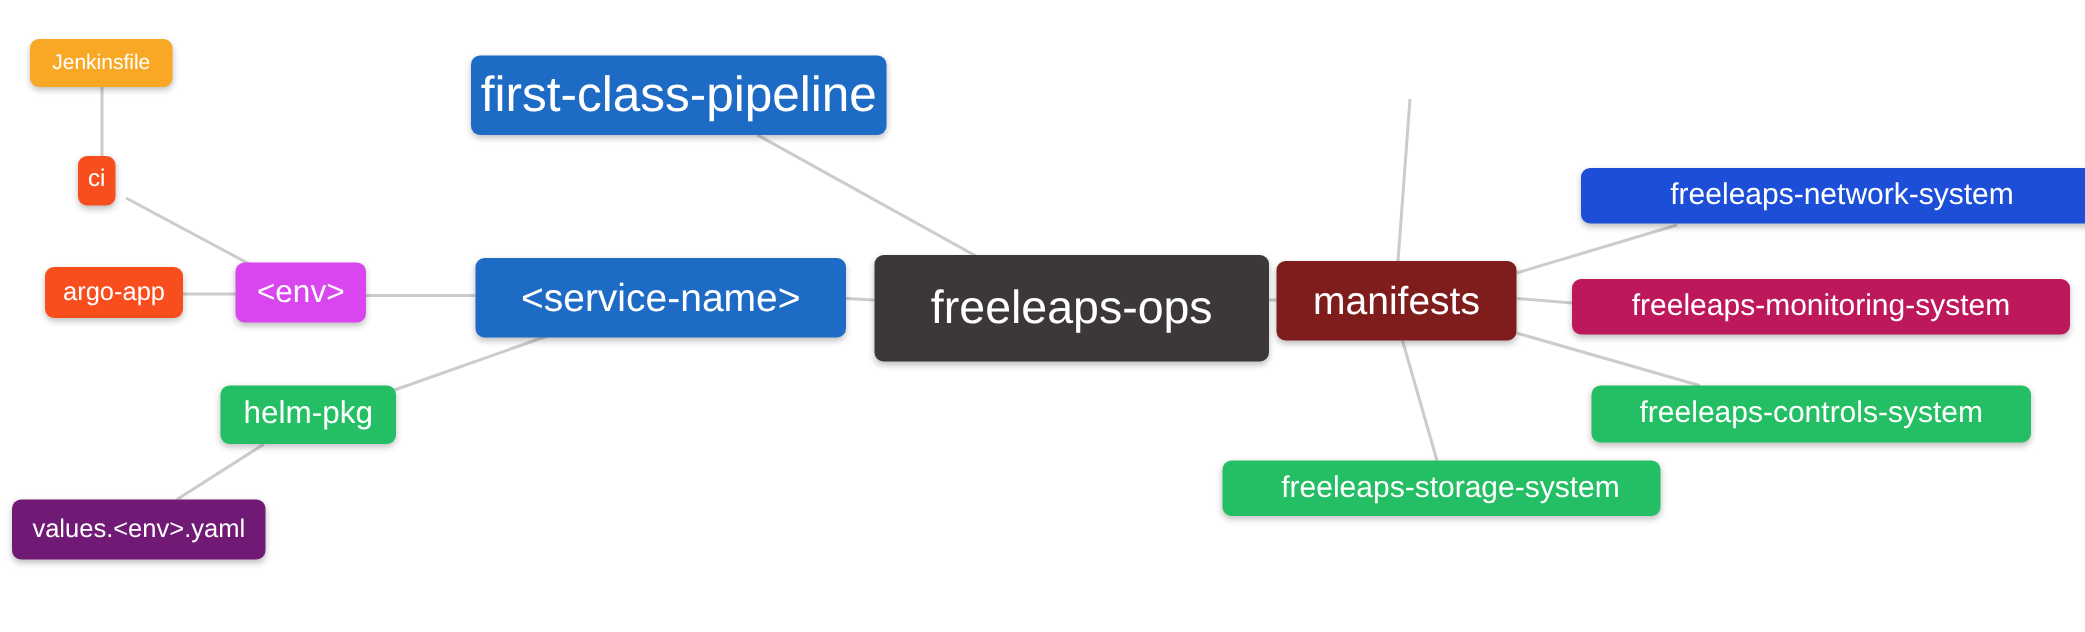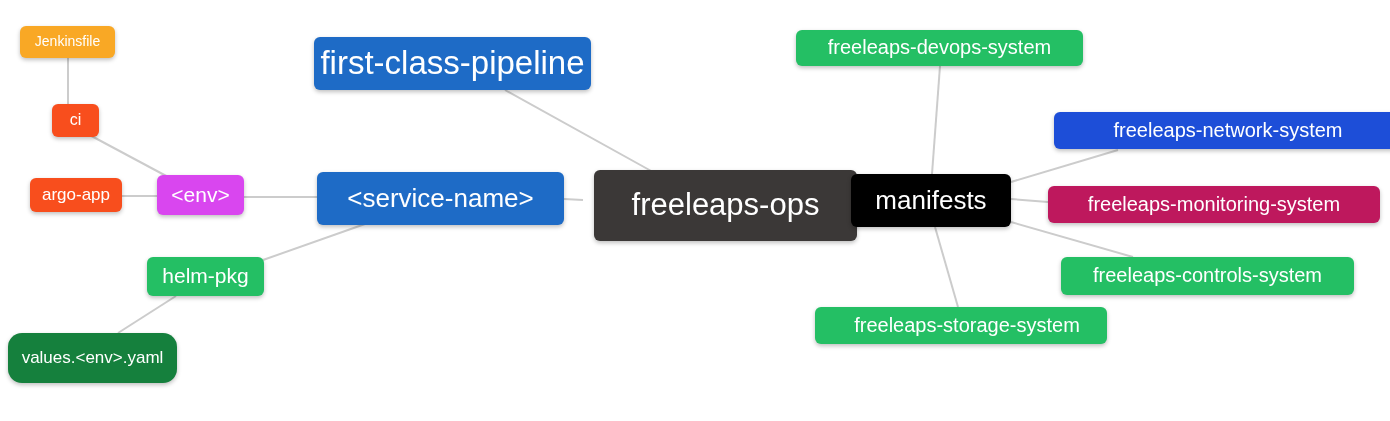--- a/index.html
+++ b/index.html
@@ -58,49 +58,46 @@
       <line x1="846" y1="200" x2="851" y2="200" stroke="#cccccc" stroke-width="2"></line>
       <line x1="932" y1="174" x2="940" y2="66" stroke="#cccccc" stroke-width="2"></line>
       <line x1="1011" y1="182" x2="1118" y2="150" stroke="#cccccc" stroke-width="2"></line>
       <line x1="1011" y1="199" x2="1048" y2="202" stroke="#cccccc" stroke-width="2"></line>
       <line x1="1011" y1="222" x2="1133" y2="257" stroke="#cccccc" stroke-width="2"></line>
       <line x1="935" y1="227" x2="958" y2="307" stroke="#cccccc" stroke-width="2"></line>
     </svg>
 <div class="node" style="left: 20px; top: 26px; width: 95px; height: 32px; background: rgb(249, 168, 37); color: rgb(255, 255, 255); font-size: 14px; align-items: center;">
       <span>Jenkinsfile</span>
     </div>
-    <div class="node" style="left: 52px; top: 104px; width: 47px; height: 33px; background: rgb(248, 78, 29); color: rgb(255, 255, 255); font-size: 16px;">
+    <div class="node" style="left: 52px; top: 104px; width: 25px; height: 33px; background: rgb(248, 78, 29); color: rgb(255, 255, 255); font-size: 16px;">
       <span>ci</span>
     </div>
     <div class="node" style="left: 30px; top: 178px; width: 92px; height: 34px; background: rgb(248, 78, 29); color: rgb(255, 255, 255); font-size: 17px;">
       <span>argo-app</span>
     </div>
     <div class="node" style="left: 157px; top: 175px; width: 87px; height: 40px; background: #d946ef; color: rgb(255, 255, 255); font-size: 21px;">
       <span>&lt;env&gt;</span>
     </div>
     <div class="node" style="left: 147px; top: 257px; width: 117px; height: 39px; background: rgb(36, 191, 100); color: rgb(255, 255, 255); font-size: 21px;">
       <span>helm-pkg</span>
     </div>
-    <div class="node" style="left: 8px; top: 333px; width: 169px; height: 50px; background: #15803d; color: rgb(255, 255, 255); font-size: 17px; border-radius: 14px;">
+    <div class="node" style="left: 8px; top: 333px; width: 169px; height: 40px; background: #701a75; color: rgb(255, 255, 255); font-size: 17px;">
       <span>values.&lt;env&gt;.yaml</span>
     </div>
     <div class="node" style="left: 314px; top: 37px; width: 277px; height: 53px; background: rgb(30, 107, 198); color: rgb(255, 255, 255); font-size: 33px;">
       <span>first-class-pipeline</span>
     </div>
     <div class="node" style="left: 317px; top: 172px; width: 247px; height: 53px; background: rgb(30, 107, 198); color: rgb(255, 255, 255); font-size: 26px;">
       <span>&lt;service-name&gt;</span>
     </div>
-    <div class="node" style="left: 583px; top: 170px; width: 263px; height: 71px; background: rgb(59, 56, 55); color: rgb(255, 255, 255); font-size: 31px; margin-left: 11px;">
+    <div class="node" style="left: 583px; top: 170px; width: 263px; height: 71px; background: rgb(59, 56, 55); color: rgb(255, 255, 255); font-size: 31px;">
       <span>freeleaps-ops</span>
     </div>
-    <div class="node" style="left: 851px; top: 174px; width: 160px; height: 53px; background: #000000; color: rgb(255, 255, 255); font-size: 26px;">
+    <div class="node" style="left: 851px; top: 174px; width: 160px; height: 53px; background: #7f1d1d; color: rgb(255, 255, 255); font-size: 26px;">
       <span>manifests</span>
-    </div>
-    <div class="node" style="left: 796px; top: 30px; width: 287px; height: 36px; background: rgb(36, 191, 100); color: rgb(255, 255, 255); font-size: 20px;">
-      <span>freeleaps-devops-system</span>
     </div>
     <div class="node" style="left: 1054px; top: 112px; width: 348px; height: 37px; background: #1d4ed8; color: rgb(255, 255, 255); font-size: 20px;">
       <span>freeleaps-network-system</span>
     </div>
     <div class="node" style="left: 1048px; top: 186px; width: 332px; height: 37px; background: #be185d; color: rgb(255, 255, 255); font-size: 20px;">
       <span>freeleaps-monitoring-system</span>
     </div>
     <div class="node" style="left: 1061px; top: 257px; width: 293px; height: 38px; background: rgb(36, 191, 100); color: rgb(255, 255, 255); font-size: 20px;">
       <span>freeleaps-controls-system</span>
     </div>

